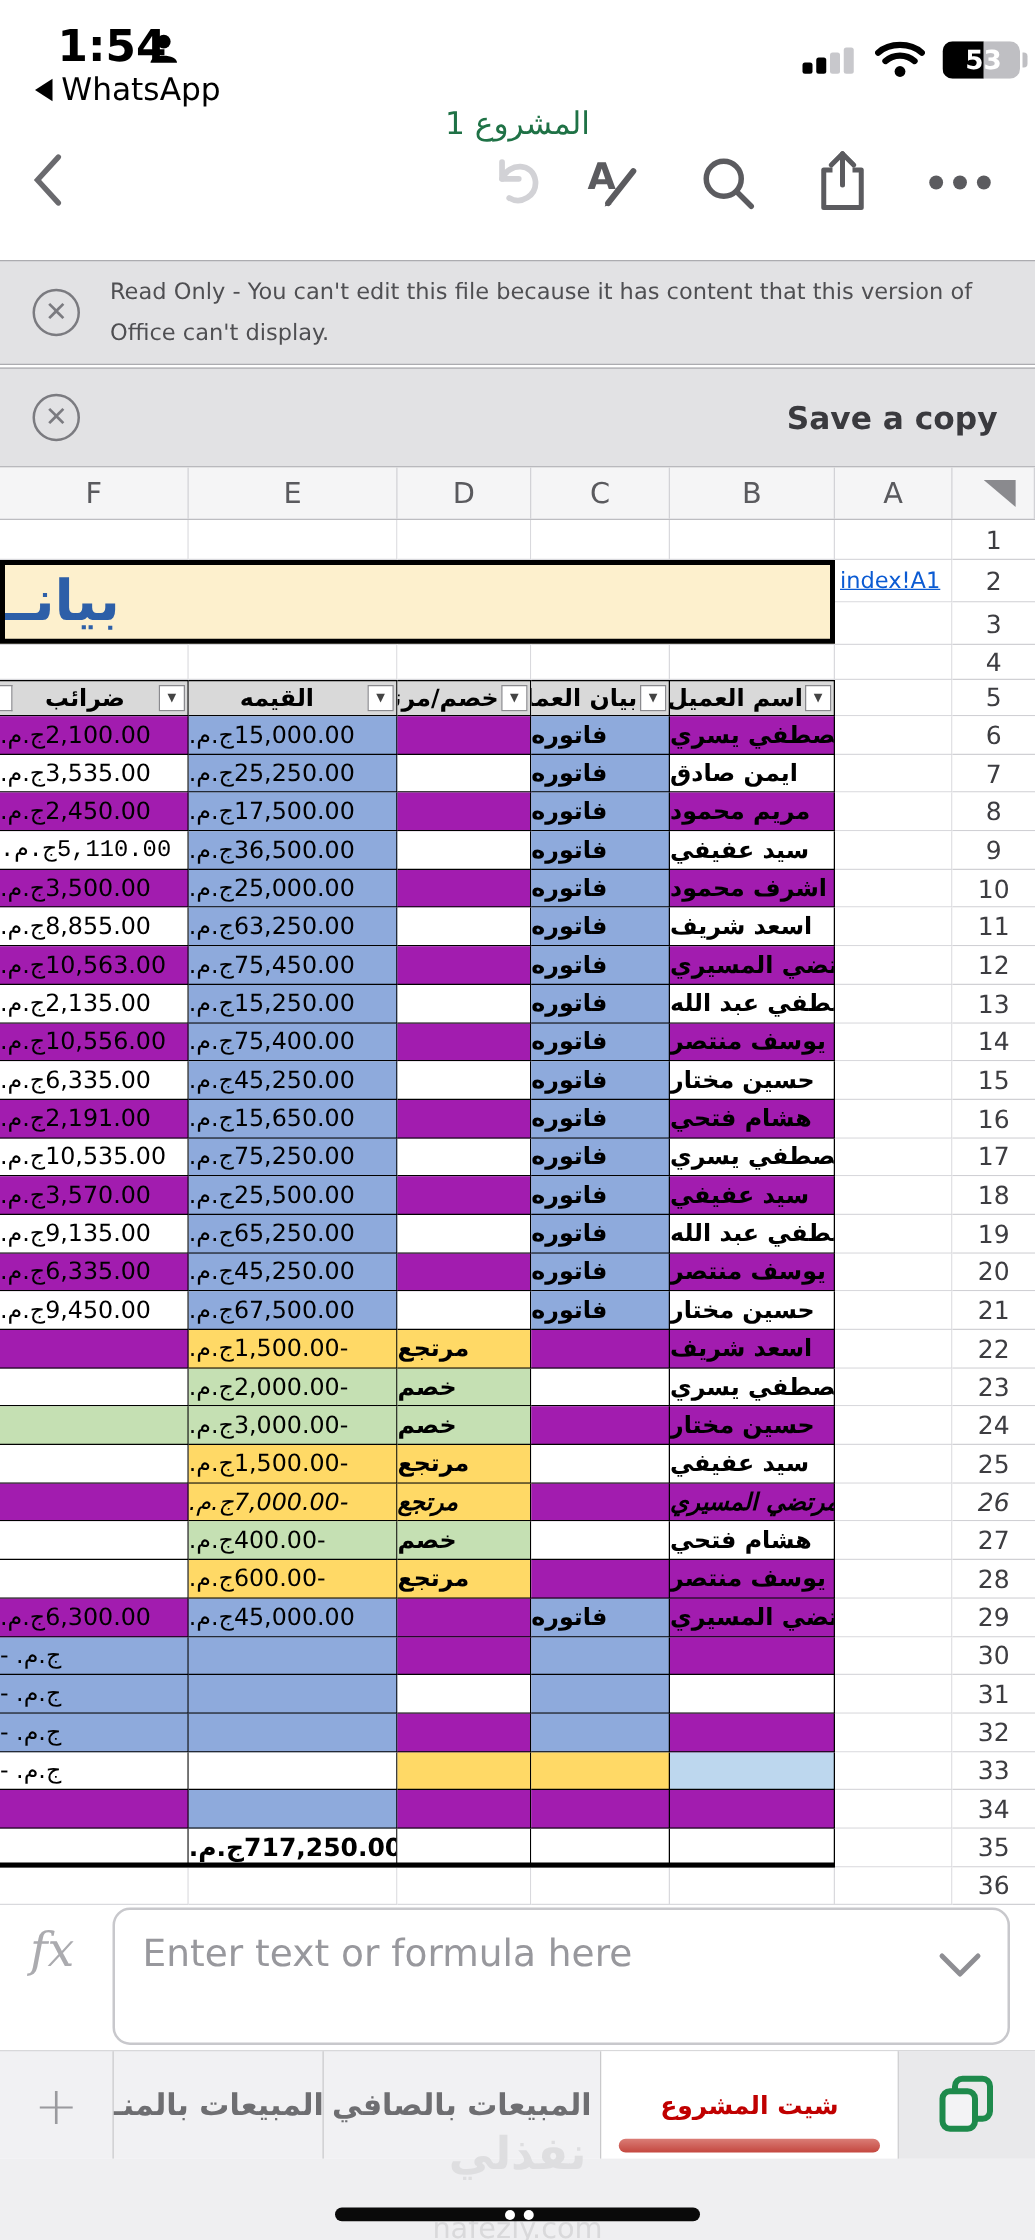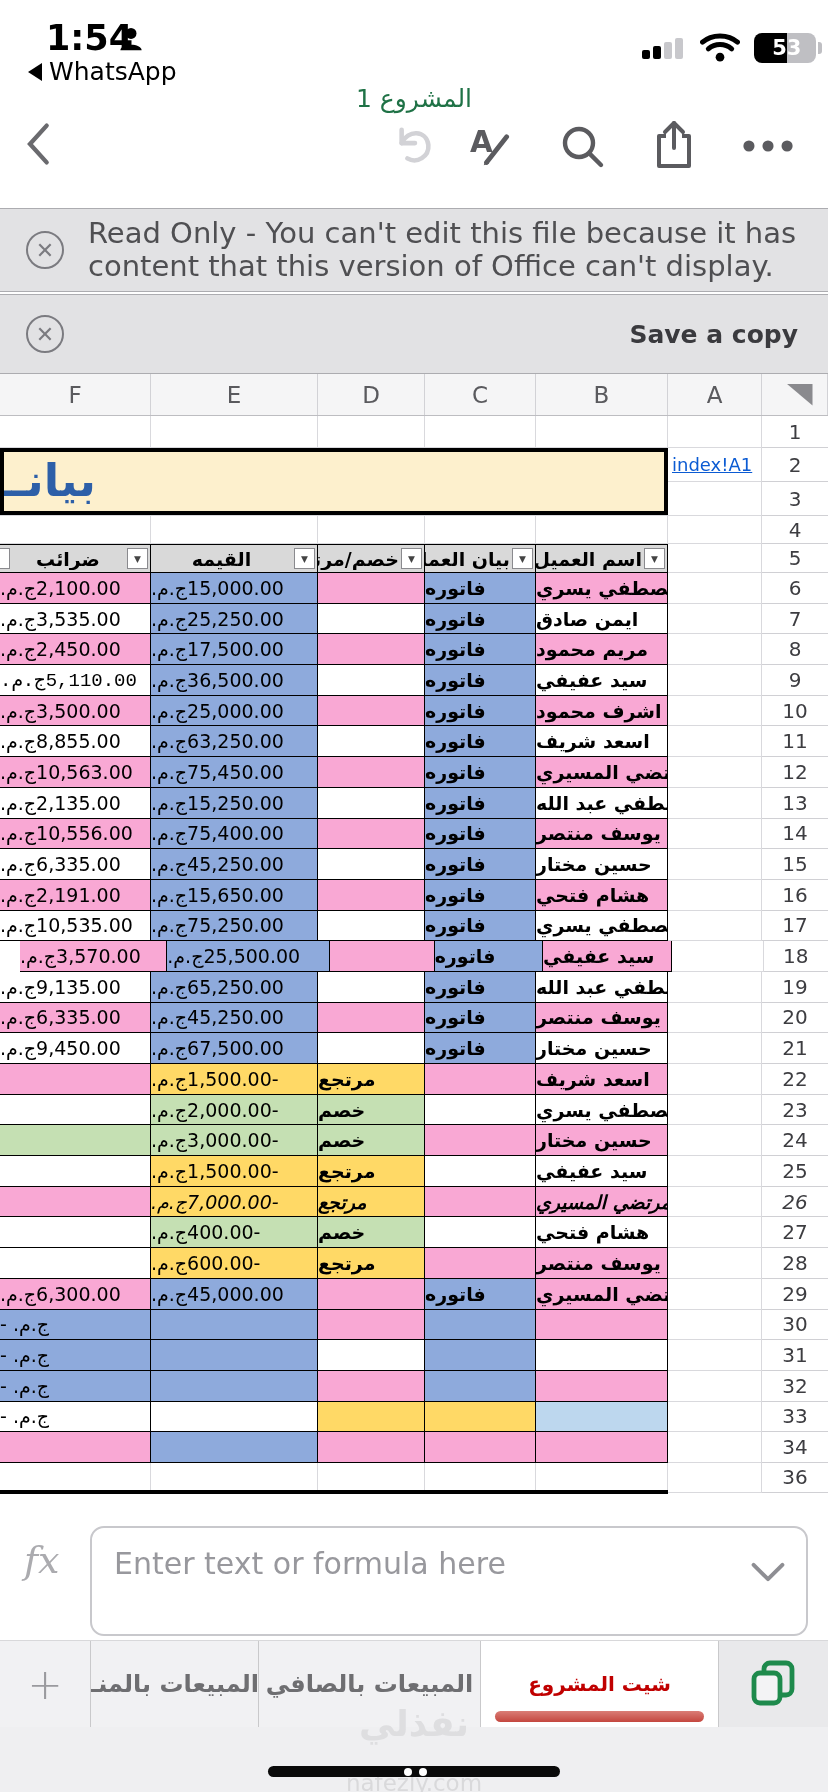--- a/index.html
+++ b/index.html
@@ -20,39 +20,39 @@
   .batt .br{width:47%;background:#bfbfc3;color:#fff;font-size:21px;font-weight:700;display:flex;align-items:center;justify-content:flex-start;}
   .nipple{position:absolute;left:818px;top:42px;width:4px;height:12px;background:#bfbfc3;border-radius:0 3px 3px 0;}
   
   .doctitle{position:absolute;left:0;top:84px;width:100%;text-align:center;color:#1f7246;font-size:25px;}
   .tb-ic{position:absolute;top:120px;}
   
   .banner{position:absolute;left:0;width:828px;background:#e2e2e4;border-top:1px solid #acacb0;border-bottom:1px solid #acacb0;display:flex;align-items:center;}
   .b1{top:208px;height:84px;}
   .b2{top:294px;height:80px;}
   .bx{width:38px;height:38px;min-width:38px;border:2.5px solid #7b7b80;border-radius:50%;color:#7b7b80;font-size:22px;display:flex;align-items:center;justify-content:center;margin:0 24px 0 26px;}
-  .btxt{font-size:29px;line-height:33px;color:#4f4f52;padding-right:20px;}
+  .btxt{font-size:18px;line-height:33px;color:#4f4f52;padding-right:20px;}
   .bact{margin-left:auto;margin-right:30px;font-size:25px;font-weight:700;color:#3a3a3e;white-space:nowrap;}
   
   .colhead{position:absolute;left:0;top:374px;width:828px;height:42px;display:flex;background:#f5f5f6;border-bottom:1px solid #bdbdc1;}
   .colhead .ch{display:flex;align-items:center;justify-content:center;color:#5a5a5e;font-size:23px;border-right:1px solid #d2d2d6;}
   .selall{display:flex;align-items:center;justify-content:flex-start;padding-left:10px;}
   .tri{width:26px;height:22px;background:#8a8a8e;clip-path:polygon(0 0,100% 0,100% 100%);}
   #gridrows{position:absolute;left:0;top:416px;width:828px;}
   .grow{display:flex;width:828px;}
   .cell{display:flex;align-items:center;justify-content:flex-end;padding-right:5px;font-size:19px;color:#000;overflow:hidden;white-space:nowrap;}
   .tbl{border-right:1.5px solid #000;border-bottom:1.5px solid #000;}
   .pln{border-right:1px solid #d9d9dd;border-bottom:1px solid #d9d9dd;background:#fff;}
   .hcell{display:flex;align-items:center;background:#d9d9d9;border-top:1.5px solid #000;font-weight:700;overflow:hidden;}
   .hlab{flex:1;text-align:center;font-size:19px;direction:rtl;white-space:nowrap;overflow:hidden;}
   .fbtn{width:21px;height:21px;min-width:21px;background:#fff;border:1px solid #8a8a8e;color:#444;font-size:9px;display:flex;align-items:center;justify-content:center;margin:0 2px;}
   .fbtn.half{width:10px;min-width:10px;border-left:none;margin:0 1px 0 0;}
   .ar{font-weight:700;}
   .bold{font-weight:700;font-size:20px;}
-  .bg-w{background:#fff}.bg-lb{background:#f9a8d4}.bg-mb{background:#8eaadc}
+  .bg-w{background:#fff}.bg-lb{background:#a21caf}.bg-mb{background:#8eaadc}
   .bg-yl{background:#ffd966}.bg-gr{background:#c5e0b3}.bg-lb2{background:#bdd7ee}
   .acol{justify-content:flex-start;padding-left:4px;}
   .alink{color:#0b5bd3;text-decoration:underline;font-size:18px;direction:ltr;}
   .rncell{display:flex;align-items:center;justify-content:center;color:#3d3d41;font-size:20px;background:#fff;border-bottom:1px solid #d0d0d4;}
   .mergedtitle{position:absolute;left:0;top:448px;width:668px;height:67px;background:#fdf0cd;border:4px solid #000;z-index:2;overflow:hidden;}
   .mergedtitle span{position:absolute;left:-8px;top:2px;color:#2d5fa8;font-weight:700;font-size:45px;}
   .tbotborder{position:absolute;left:0;top:1490px;width:668px;height:4px;background:#000;z-index:2;}
   
   .fxwrap{position:absolute;left:0;top:1524px;width:828px;height:116px;background:#fff;}
   .fxicon{position:absolute;left:24px;top:14px;font-family:"DejaVu Serif",serif;font-style:italic;font-size:38px;color:#ababaf;}
@@ -339,21 +339,21 @@
       </div>
       <div class="grow" style="height: 30.7px;">
         <div class="cell tbl bg-w" dir="rtl" style="width: 151px;">10,535.00ج.م.</div>
         <div class="cell tbl bg-mb" dir="rtl" style="width: 167px;">75,250.00ج.م.</div>
         <div class="cell tbl bg-w ar" dir="rtl" style="width: 107px;"></div>
         <div class="cell tbl bg-mb ar" dir="rtl" style="width: 111px;">فاتوره</div>
         <div class="cell tbl bg-w ar" dir="rtl" style="width: 132px;">مصطفي يسري</div>
         <div class="cell pln acol" style="width: 94px;"></div>
         <div class="rncell" style="width: 66px;">17</div>
       </div>
-      <div class="grow" style="height: 30.7px; padding-left: 20px;">
+      <div class="grow" style="height: 30.7px;">
         <div class="cell tbl bg-lb" dir="rtl" style="width: 151px;">3,570.00ج.م.</div>
         <div class="cell tbl bg-mb" dir="rtl" style="width: 167px;">25,500.00ج.م.</div>
         <div class="cell tbl bg-lb ar" dir="rtl" style="width: 107px;"></div>
         <div class="cell tbl bg-mb ar" dir="rtl" style="width: 111px;">فاتوره</div>
         <div class="cell tbl bg-lb ar" dir="rtl" style="width: 132px;">سيد عفيفي</div>
         <div class="cell pln acol" style="width: 94px;"></div>
         <div class="rncell" style="width: 66px;">18</div>
       </div>
       <div class="grow" style="height: 30.7px;">
         <div class="cell tbl bg-w" dir="rtl" style="width: 151px;">9,135.00ج.م.</div>
@@ -491,20 +491,29 @@
         <div class="rncell" style="width: 66px;">33</div>
       </div>
       <div class="grow" style="height: 30.7px;">
         <div class="cell tbl bg-lb" dir="rtl" style="width: 151px;"></div>
         <div class="cell tbl bg-mb" dir="rtl" style="width: 167px;"></div>
         <div class="cell tbl bg-lb ar" dir="rtl" style="width: 107px;"></div>
         <div class="cell tbl bg-lb ar" dir="rtl" style="width: 111px;"></div>
         <div class="cell tbl bg-lb ar" dir="rtl" style="width: 132px;"></div>
         <div class="cell pln acol" style="width: 94px;"></div>
         <div class="rncell" style="width: 66px;">34</div>
+      </div>
+      <div class="grow" style="height: 30.7px;">
+        <div class="cell tbl bg-w" dir="rtl" style="width: 151px;"></div>
+        <div class="cell tbl bg-w bold" dir="rtl" style="width: 167px;">717,250.00ج.م.</div>
+        <div class="cell tbl bg-w ar" dir="rtl" style="width: 107px;"></div>
+        <div class="cell tbl bg-w ar" dir="rtl" style="width: 111px;"></div>
+        <div class="cell tbl bg-w ar" dir="rtl" style="width: 132px;"></div>
+        <div class="cell pln acol" style="width: 94px;"></div>
+        <div class="rncell" style="width: 66px;">35</div>
       </div>
       <div class="grow" style="height: 30px;">
         <div class="cell pln bg-w" dir="rtl" style="width: 151px;"></div>
         <div class="cell pln bg-w" dir="rtl" style="width: 167px;"></div>
         <div class="cell pln bg-w ar" dir="rtl" style="width: 107px;"></div>
         <div class="cell pln bg-w ar" dir="rtl" style="width: 111px;"></div>
         <div class="cell pln bg-w ar" dir="rtl" style="width: 132px;"></div>
         <div class="cell pln acol" style="width: 94px;"></div>
         <div class="rncell" style="width: 66px;">36</div>
       </div>

